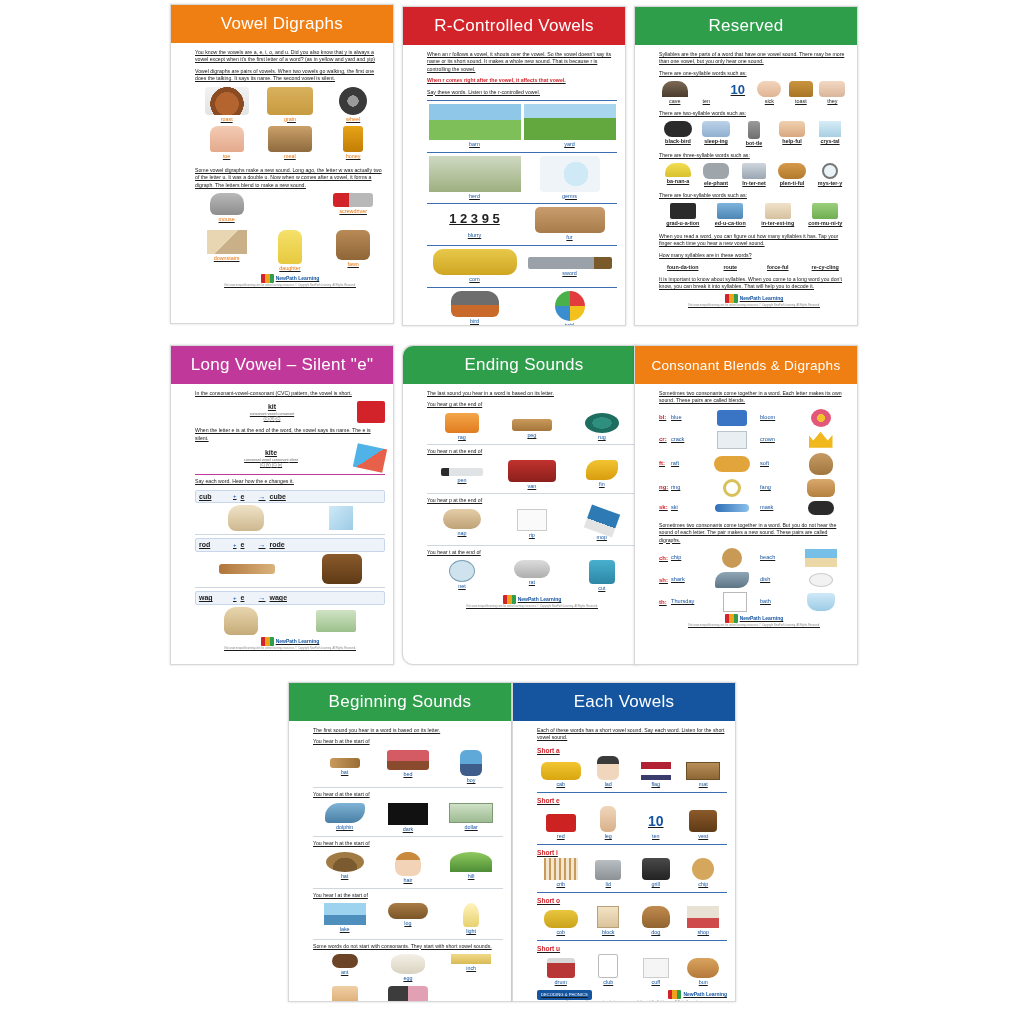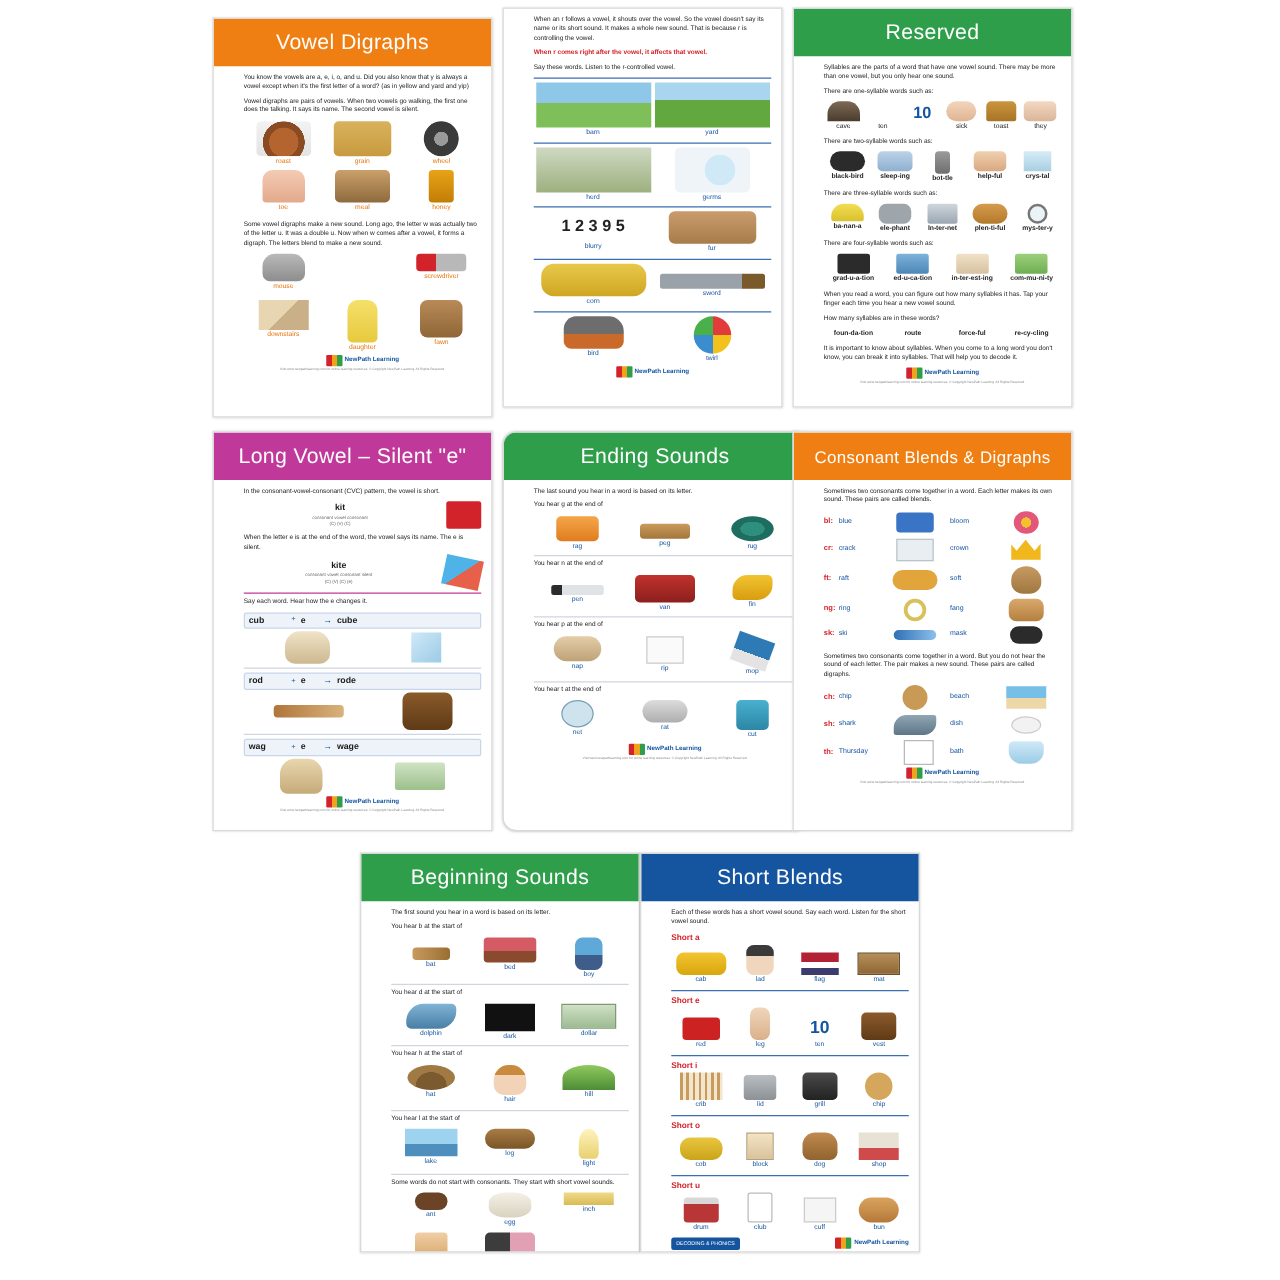--- a/index.html
+++ b/index.html
@@ -28,20 +28,21 @@
     font-size: 17px;
     letter-spacing: .3px;
     text-align: center;
     padding: 0 4px;
   }
   .p-body {
     padding: 6px 8px 4px 24px;
     font-size: 5.2px;
     line-height: 1.42;
     color: #1a1a1a;
+    text-decoration: underline;
   }
   .intro { font-size: 5.2px; margin-bottom: 4px; }
   .b { font-weight: bold; }
   .red { color: #d2232a; }
 
   
   .wordgrid { display: flex; flex-wrap: wrap; }
   .cellw { text-align: center; }
   .lbl { font-size: 5.4px; color: #1555a0; margin-top: 1px; }
   .lbl.o { color: #e8740c; }
@@ -79,21 +80,21 @@
   .sv-row { display:flex; justify-content:space-between; align-items:flex-end; }
   .sv-cell { flex:1; text-align:center; }
 
   .num { font-family:"Liberation Sans", sans-serif; font-weight:bold; }
 </style>
 </head>
 <body>
 
 <div id="sheet">
 
-  <div class="poster" style="left:170px; top:14px; width:224px; height:320px;">
+  <div class="poster" style="left:170px; top:4px; width:224px; height:320px;">
     <div class="p-head" style="background:#F07F13;">Vowel Digraphs</div>
     <div class="p-body">
       <div class="intro">You know the vowels are a, e, i, o, and u.  Did you also know that y is always a vowel except when it's the first letter of a word?  (as in yellow and yard and yip)</div>
       <div class="intro">Vowel digraphs are pairs of vowels.  When two vowels go walking, the first one does the talking.  It says its name.  The second vowel is silent.</div>
 
       <div class="wordgrid" style="margin-top:2px;">
         <div class="cellw" style="width:33.3%;">
           <div class="pic" style="width:44px;height:28px;background:radial-gradient(circle at 50% 60%, #b4652f 0 42%, #8a4a22 43% 60%, transparent 61%), linear-gradient(#f2f2f2,#e3e3e3); border-radius:4px;"></div>
           <div class="lbl o">roast</div>
         </div>
@@ -151,20 +152,21 @@
 
       <div class="logo">
         <div class="logo-mark"></div>
         <div class="logo-txt">NewPath Learning</div>
       </div>
       <div class="fineprint">Visit www.newpathlearning.com for online learning resources.  © Copyright NewPath Learning.  All Rights Reserved.</div>
     </div>
   </div>
 
   <div class="poster" style="left:402px; top:6px; width:224px; height:320px;">
+    <div class="p-head" style="background:#D2232A;">R-Controlled Vowels</div>
     <div class="p-body">
       <div class="intro">When an r follows a vowel, it shouts over the vowel.  So the vowel doesn't say its name or its short sound.  It makes a whole new sound.  That is because r is controlling the vowel.</div>
       <div class="intro red b">When r comes right after the vowel, it affects that vowel.</div>
       <div class="intro">Say these words.  Listen to the r-controlled vowel.</div>
 
       <div class="hrb"></div>
       <div class="wordgrid">
         <div class="cellw" style="width:50%;">
           <div class="pic" style="width:92px;height:36px;background:linear-gradient(#8fc7e8 0 45%, #7fbf5a 45% 100%);"></div>
           <div class="lbl">barn</div>
@@ -750,21 +752,21 @@
         <div class="cellw" style="width:33.3%">
             <div class="pic" style="width:40px;height:26px;background:linear-gradient(90deg,#3c3c3c 0 50%, #e2a0b4 50% 100%);border-radius:4px;"></div>
           </div>
         <div class="cellw" style="width:33.3%"></div>
       </div>
 
     </div>
   </div>
 
   <div class="poster" style="left:512px; top:682px; width:224px; height:320px;">
-    <div class="p-head" style="background:#1555A0;">Short Blends</div>
+    <div class="p-head" style="background:#1555A0;">Each Vowels</div>
     <div class="p-body">
       <div class="intro">Each of these words has a short vowel sound.  Say each word.  Listen for the short vowel sound.</div>
 
       <div>
         <div class="sv-h">Short a</div>
         <div class="sv-row">
           <div class="sv-cell">
               <div class="pic" style="width:40px;height:18px;background:linear-gradient(#f2c531,#d8a60f);border-radius:6px;"></div>
               <div class="lbl">cab</div>
             </div>

